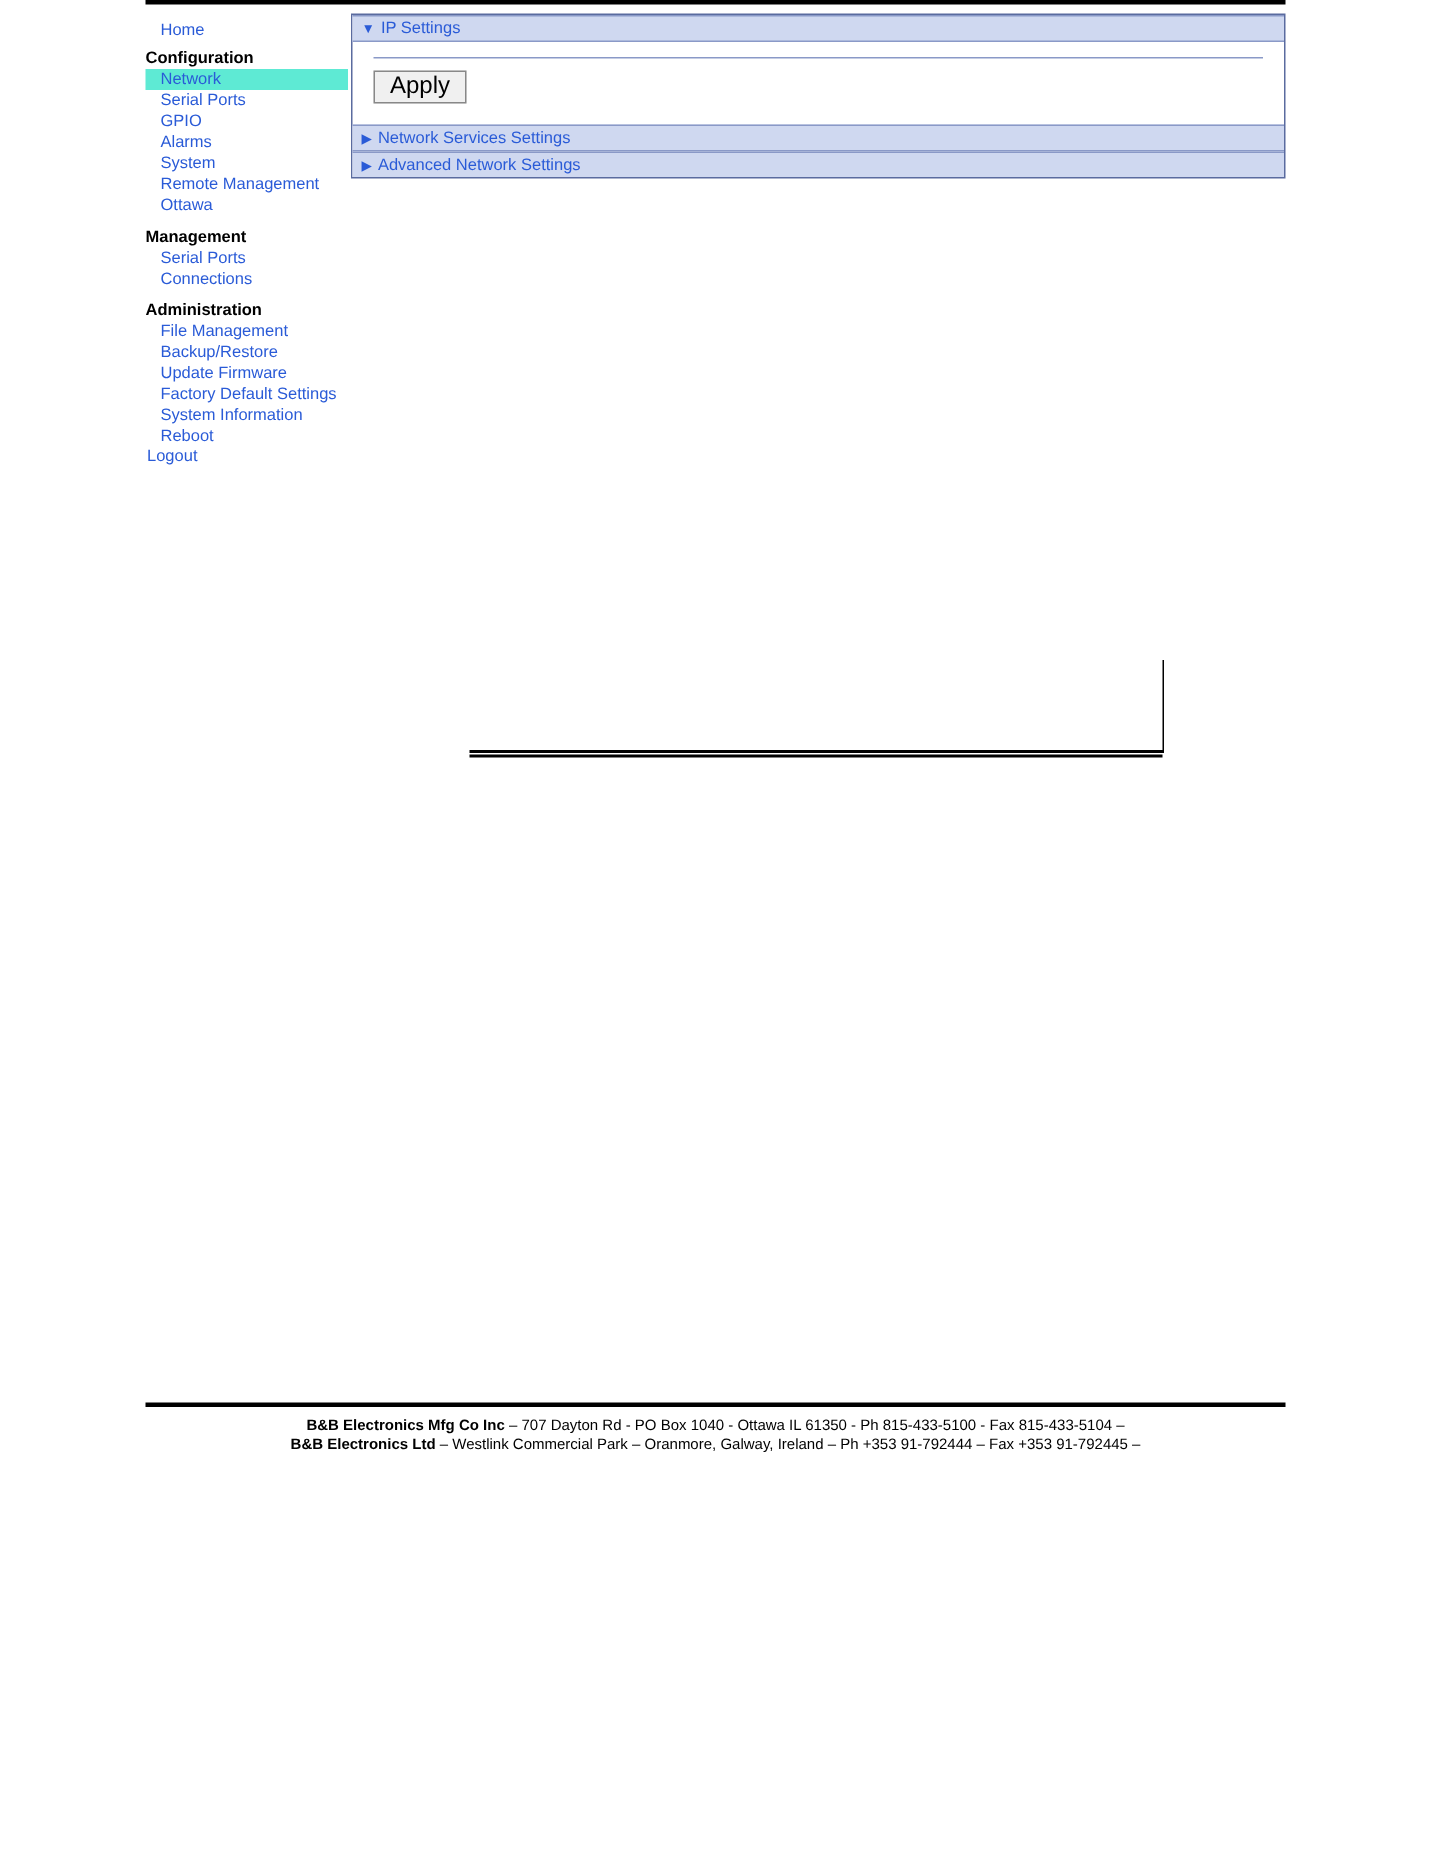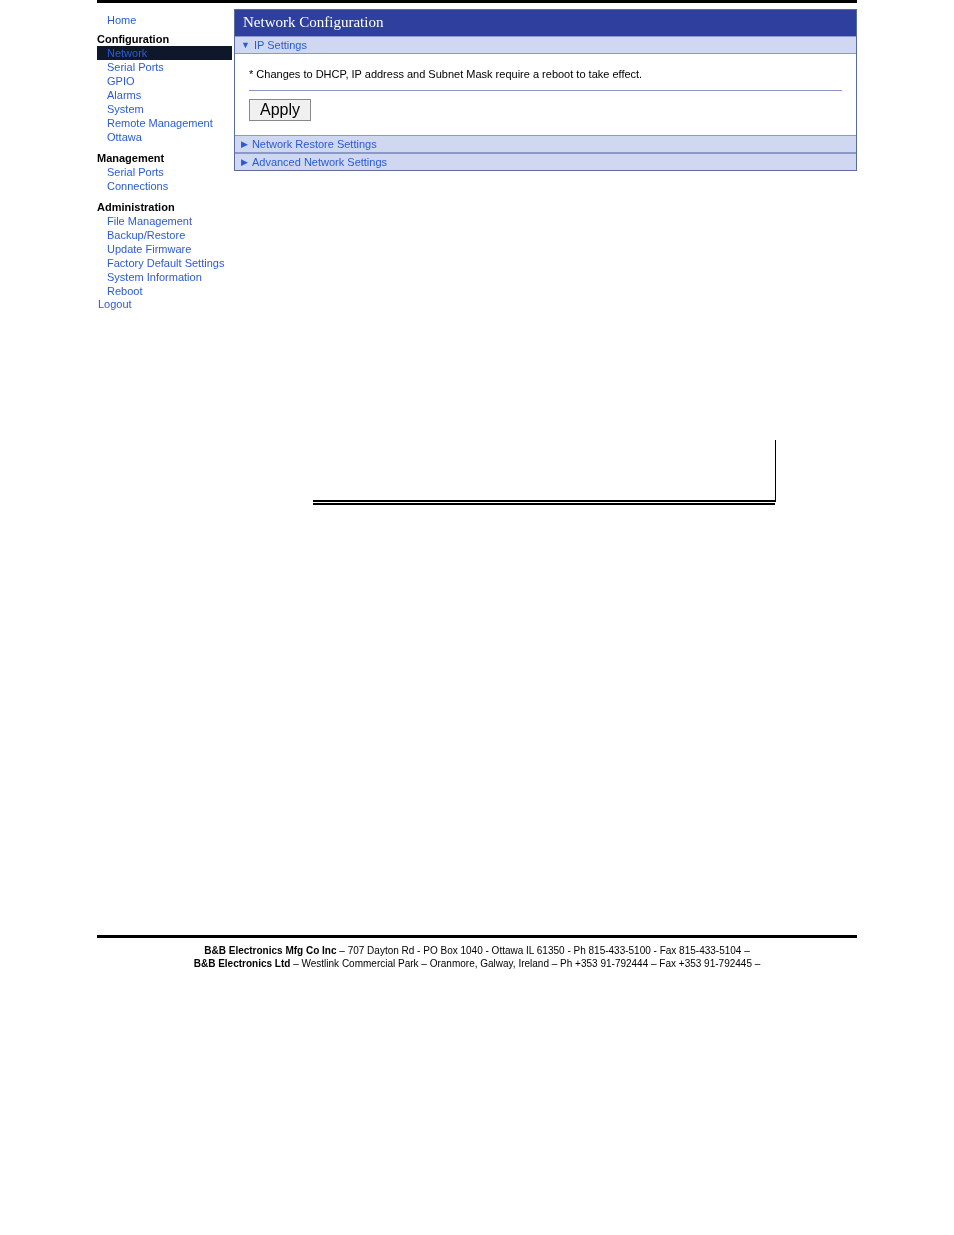--- a/index.html
+++ b/index.html
@@ -42,21 +42,21 @@
   }
   .sidebar .section-title {
     font-weight: bold;
     color: #000;
     padding: 8px 0 1px 0;
   }
   .sidebar .section-title.first {
     padding-top: 6px;
   }
   .sidebar .selected {
-    background: #0f172a;
+    background: #5eead4;
     color: #2a5bd7;
   }
   .sidebar .logout {
     padding: 10px 0 0 1px;
     color: #2a5bd7;
     cursor: pointer;
   }
   
   .main {
     flex: 1;
@@ -193,38 +193,36 @@
       <span class="link">Backup/Restore</span>
       <span class="link">Update Firmware</span>
       <span class="link">Factory Default Settings</span>
       <span class="link">System Information</span>
       <span class="link">Reboot</span>
 
       <span class="logout">Logout</span>
     </div>
 
     <div class="main">
-      <div class="main-title">Network Configuration</div>
 
       <div class="section-bar">
         <span class="tri">▼</span>
         <span>IP Settings</span>
       </div>
 
       <div class="section-body">
 
 
-        <div class="note">* Changes to DHCP, IP address and Subnet Mask require a reboot to take effect.</div>
         <div class="hr-thin"></div>
         <button class="apply-btn">Apply</button>
       </div>
 
       <div class="section-bar">
         <span class="tri">▶</span>
-        <span>Network Restore Settings</span>
+        <span>Network Services Settings</span>
       </div>
       <div class="section-bar" style="border-bottom:none">
         <span class="tri">▶</span>
         <span>Advanced Network Settings</span>
       </div>
     </div>
   </div>
 
   <div class="float-box"></div>
   <div class="float-under"></div>

